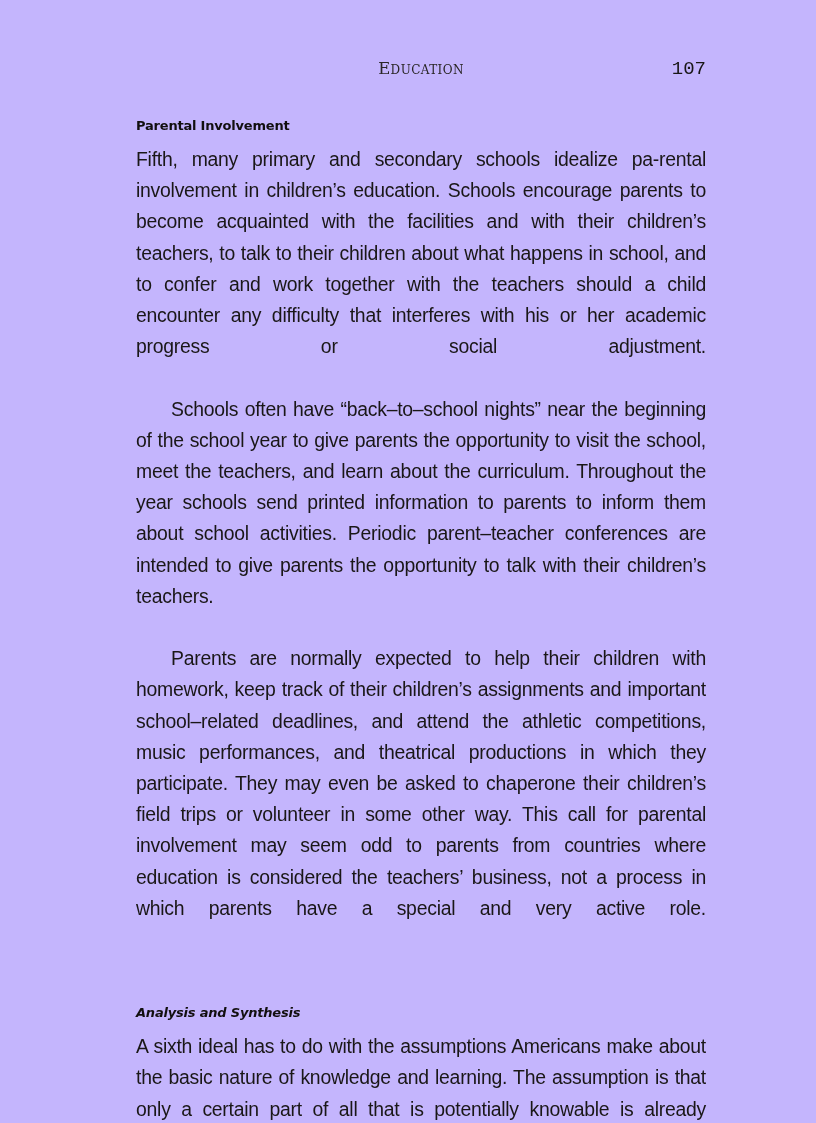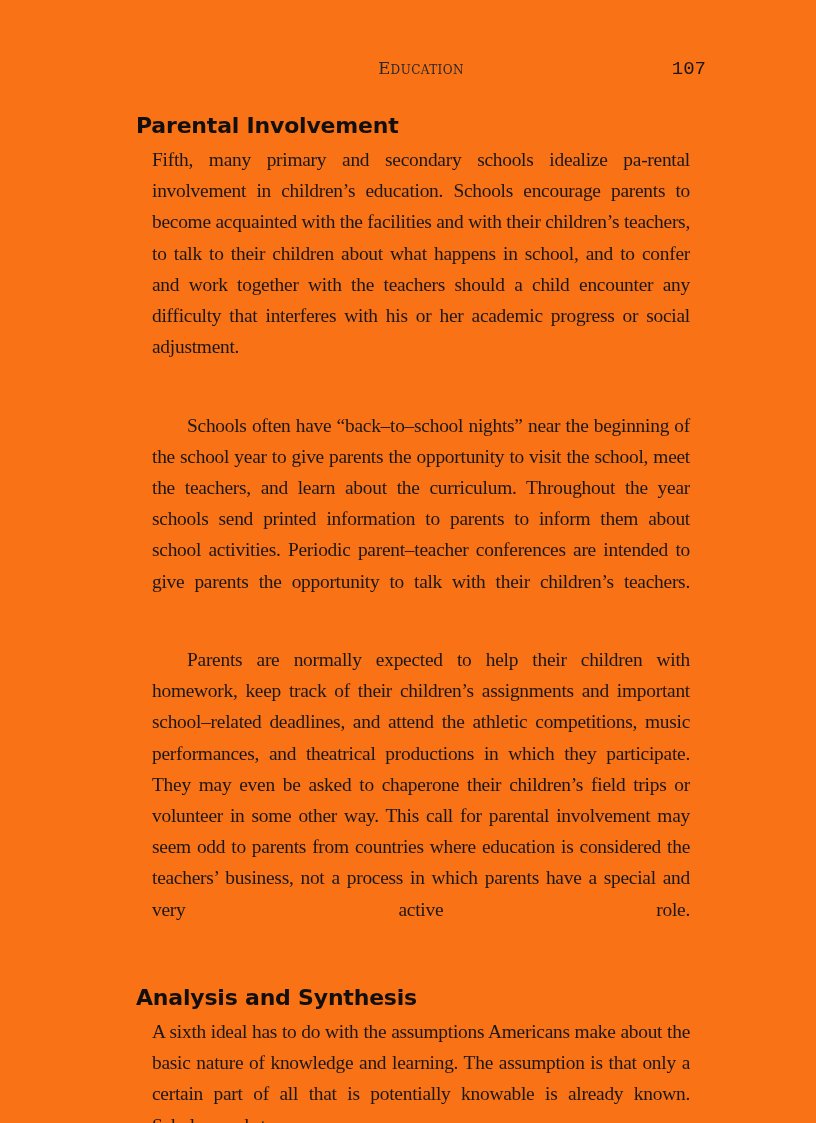--- a/index.html
+++ b/index.html
@@ -6,21 +6,21 @@
     margin: 0;
     padding: 0;
     background: #f0f0f0;
   }
 
   .page {
     position: relative;
     width: 816px;
     height: 1123px;
     margin: 0 auto;
-    background: #f97316;
+    background: #c4b5fd;
     box-sizing: border-box;
     overflow: hidden;
     font-family: "DejaVu Sans", sans-serif;
     color: #1a1717;
   }
 
   
   .running-head {
     position: absolute;
     left: 136px;
@@ -58,34 +58,35 @@
   .textblock {
     position: absolute;
     left: 136px;
     top: 112px;
     width: 570px;
   }
 
   h2.section-heading {
     margin: 0;
     font-family: "DejaVu Sans", sans-serif;
-    font-size: 22px;
+    font-size: 13px;
     font-weight: bold;
     letter-spacing: -0.2px;
     color: #120f0f;
     line-height: 27px;
   }
 
   h2.section-heading.second {
-    margin-top: 28px;
+    margin-top: 44px;
+    font-style: italic;
   }
 
   p.body-para {
-    margin: 16px;
-    font-family: Liberation Serif, serif;
+    margin: 0;
+    font-family: Liberation Sans, sans-serif;
     font-size: 19.4px;
     line-height: 31.2px;
     text-align: justify;
     text-justify: inter-word;
     letter-spacing: -0.25px;
     word-spacing: 0px;
     color: #1a1717;
     hyphens: none;
   }
 

